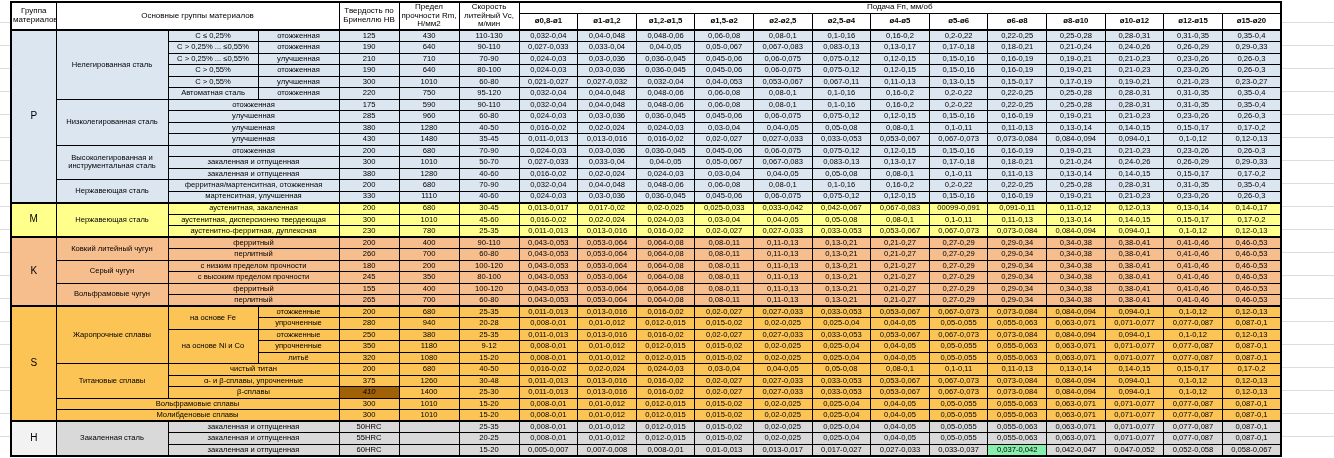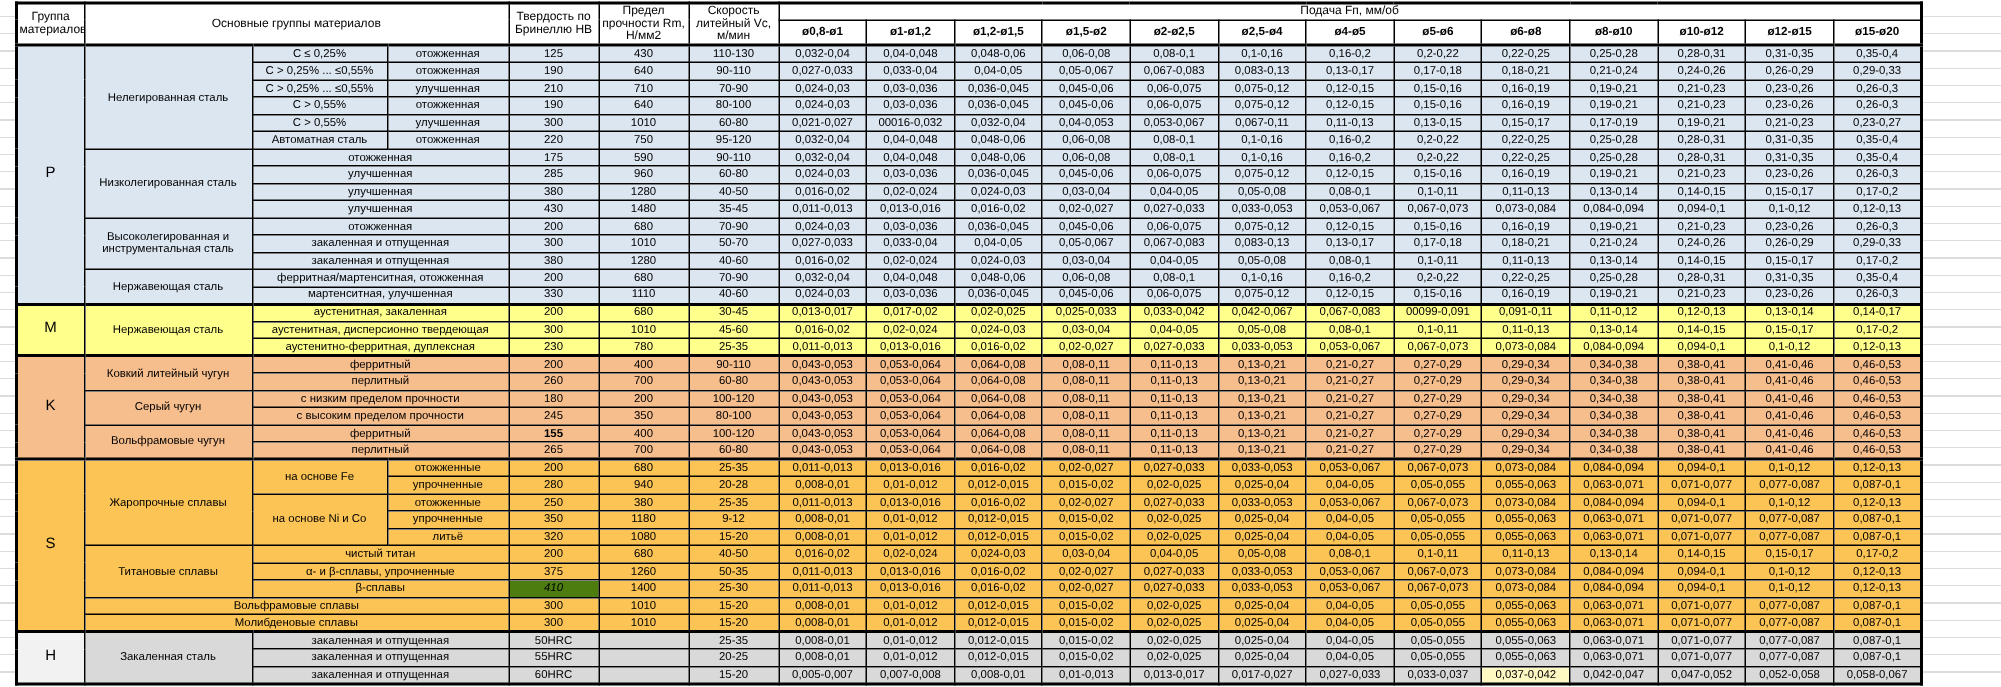--- a/index.html
+++ b/index.html
@@ -165,21 +165,21 @@
           <td style="background: rgb(220, 230, 241);">0,23-0,26</td>
           <td style="background: rgb(220, 230, 241);">0,26-0,3</td>
         </tr>
         <tr>
           <td style="background: rgb(220, 230, 241);">C &gt; 0,55%</td>
           <td style="background: rgb(220, 230, 241);">улучшенная</td>
           <td style="background: rgb(220, 230, 241);">300</td>
           <td style="background: rgb(220, 230, 241);">1010</td>
           <td style="background: rgb(220, 230, 241);">60-80</td>
           <td style="background: rgb(220, 230, 241);">0,021-0,027</td>
-          <td style="background: rgb(220, 230, 241);">00016-0,032</td>
+          <td style="background: rgb(220, 230, 241);">0,027-0,032</td>
           <td style="background: rgb(220, 230, 241);">0,032-0,04</td>
           <td style="background: rgb(220, 230, 241);">0,04-0,053</td>
           <td style="background: rgb(220, 230, 241);">0,053-0,067</td>
           <td style="background: rgb(220, 230, 241);">0,067-0,11</td>
           <td style="background: rgb(220, 230, 241);">0,11-0,13</td>
           <td style="background: rgb(220, 230, 241);">0,13-0,15</td>
           <td style="background: rgb(220, 230, 241);">0,15-0,17</td>
           <td style="background: rgb(220, 230, 241);">0,17-0,19</td>
           <td style="background: rgb(220, 230, 241);">0,19-0,21</td>
           <td style="background: rgb(220, 230, 241);">0,21-0,23</td>
@@ -513,21 +513,21 @@
           <td style="background: rgb(246, 189, 141);">0,27-0,29</td>
           <td style="background: rgb(246, 189, 141);">0,29-0,34</td>
           <td style="background: rgb(246, 189, 141);">0,34-0,38</td>
           <td style="background: rgb(246, 189, 141);">0,38-0,41</td>
           <td style="background: rgb(246, 189, 141);">0,41-0,46</td>
           <td style="background: rgb(246, 189, 141);">0,46-0,53</td>
         </tr>
         <tr>
           <td rowspan="2" class="mat" style="background: rgb(246, 189, 141);">Вольфрамовые чугун</td>
           <td colspan="2" style="background: rgb(246, 189, 141);">ферритный</td>
-          <td style="background: rgb(246, 189, 141); font-weight: bold;">155</td>
+          <td style="background: rgb(246, 189, 141);">155</td>
           <td style="background: rgb(246, 189, 141);">400</td>
           <td style="background: rgb(246, 189, 141);">100-120</td>
           <td style="background: rgb(246, 189, 141);">0,043-0,053</td>
           <td style="background: rgb(246, 189, 141);">0,053-0,064</td>
           <td style="background: rgb(246, 189, 141);">0,064-0,08</td>
           <td style="background: rgb(246, 189, 141);">0,08-0,11</td>
           <td style="background: rgb(246, 189, 141);">0,11-0,13</td>
           <td style="background: rgb(246, 189, 141);">0,13-0,21</td>
           <td style="background: rgb(246, 189, 141);">0,21-0,27</td>
           <td style="background: rgb(246, 189, 141);">0,27-0,29</td>
@@ -672,38 +672,38 @@
           <td style="background: rgb(252, 195, 85);">0,11-0,13</td>
           <td style="background: rgb(252, 195, 85);">0,13-0,14</td>
           <td style="background: rgb(252, 195, 85);">0,14-0,15</td>
           <td style="background: rgb(252, 195, 85);">0,15-0,17</td>
           <td style="background: rgb(252, 195, 85);">0,17-0,2</td>
         </tr>
         <tr>
           <td colspan="2" style="background: rgb(252, 195, 85);">α- и β-сплавы, упрочненные</td>
           <td style="background: rgb(252, 195, 85);">375</td>
           <td style="background: rgb(252, 195, 85);">1260</td>
-          <td style="background: rgb(252, 195, 85);">50-35</td>
+          <td style="background: rgb(252, 195, 85);">30-48</td>
           <td style="background: rgb(252, 195, 85);">0,011-0,013</td>
           <td style="background: rgb(252, 195, 85);">0,013-0,016</td>
           <td style="background: rgb(252, 195, 85);">0,016-0,02</td>
           <td style="background: rgb(252, 195, 85);">0,02-0,027</td>
           <td style="background: rgb(252, 195, 85);">0,027-0,033</td>
           <td style="background: rgb(252, 195, 85);">0,033-0,053</td>
           <td style="background: rgb(252, 195, 85);">0,053-0,067</td>
           <td style="background: rgb(252, 195, 85);">0,067-0,073</td>
           <td style="background: rgb(252, 195, 85);">0,073-0,084</td>
           <td style="background: rgb(252, 195, 85);">0,084-0,094</td>
           <td style="background: rgb(252, 195, 85);">0,094-0,1</td>
           <td style="background: rgb(252, 195, 85);">0,1-0,12</td>
           <td style="background: rgb(252, 195, 85);">0,12-0,13</td>
         </tr>
         <tr>
           <td colspan="2" style="background: rgb(252, 195, 85);">β-сплавы</td>
-          <td style="background: #4d7c0f; font-style: italic;">410</td>
+          <td style="background: #a16207; font-style: italic;">410</td>
           <td style="background: rgb(252, 195, 85);">1400</td>
           <td style="background: rgb(252, 195, 85);">25-30</td>
           <td style="background: rgb(252, 195, 85);">0,011-0,013</td>
           <td style="background: rgb(252, 195, 85);">0,013-0,016</td>
           <td style="background: rgb(252, 195, 85);">0,016-0,02</td>
           <td style="background: rgb(252, 195, 85);">0,02-0,027</td>
           <td style="background: rgb(252, 195, 85);">0,027-0,033</td>
           <td style="background: rgb(252, 195, 85);">0,033-0,053</td>
           <td style="background: rgb(252, 195, 85);">0,053-0,067</td>
           <td style="background: rgb(252, 195, 85);">0,067-0,073</td>
@@ -797,21 +797,21 @@
           <td style="background: rgb(217, 217, 217);"></td>
           <td style="background: rgb(217, 217, 217);">15-20</td>
           <td style="background: rgb(217, 217, 217);">0,005-0,007</td>
           <td style="background: rgb(217, 217, 217);">0,007-0,008</td>
           <td style="background: rgb(217, 217, 217);">0,008-0,01</td>
           <td style="background: rgb(217, 217, 217);">0,01-0,013</td>
           <td style="background: rgb(217, 217, 217);">0,013-0,017</td>
           <td style="background: rgb(217, 217, 217);">0,017-0,027</td>
           <td style="background: rgb(217, 217, 217);">0,027-0,033</td>
           <td style="background: rgb(217, 217, 217);">0,033-0,037</td>
-          <td style="background: #fef9c3;">0,037-0,042</td>
+          <td style="background: #86efac;">0,037-0,042</td>
           <td style="background: rgb(217, 217, 217);">0,042-0,047</td>
           <td style="background: rgb(217, 217, 217);">0,047-0,052</td>
           <td style="background: rgb(217, 217, 217);">0,052-0,058</td>
           <td style="background: rgb(217, 217, 217);">0,058-0,067</td>
         </tr>
       </tbody>
   </table>
 </div>
 
 </body></html>

